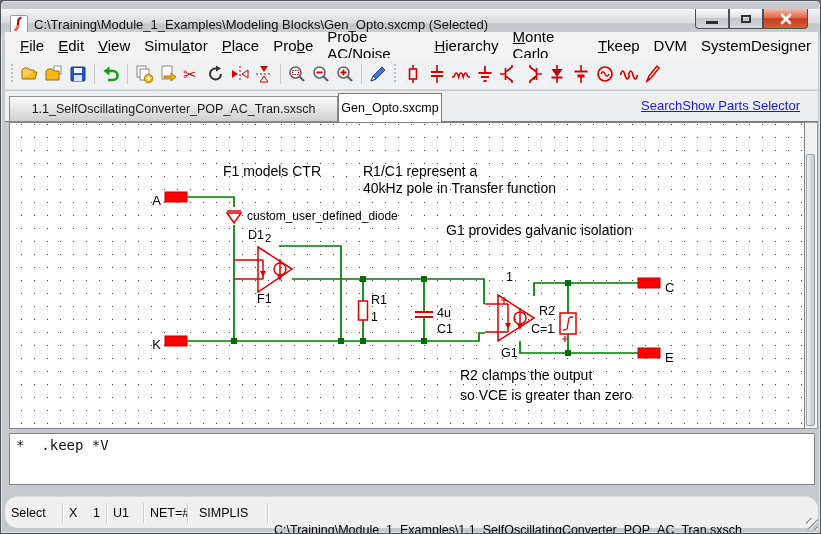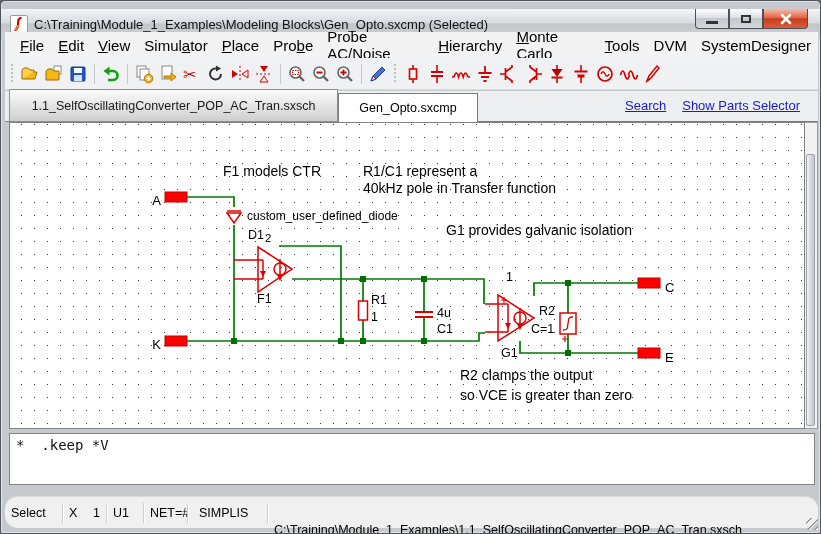--- a/index.html
+++ b/index.html
@@ -34,25 +34,25 @@
     border-bottom:1px solid #dcdcdc;display:flex;align-items:center;padding-left:2px;}
   .grip{width:5px;height:20px;margin:0 3px;
     background:repeating-linear-gradient(#bfbfbf 0 2px,transparent 2px 4px);
     background-size:2px 100%;background-repeat:repeat-y;background-position:1px 0;}
   .tsep{width:1px;height:20px;background:#c9c9c9;margin:0 4px;}
   .tbtn{width:24px;height:24px;display:flex;align-items:center;justify-content:center;border:1px solid transparent;}
   
   .tabbar{position:absolute;left:4px;top:90px;width:813px;height:31px;background:#eceef0;}
   .tabline{position:absolute;left:0;bottom:0;width:100%;height:1px;background:#7b7b7b;}
   .tab{position:absolute;bottom:0;font-size:12.5px;display:flex;align-items:center;justify-content:center;}
-  .tab.inactive{left:4px;width:329px;height:33px;color:#1a1a1a;
+  .tab.inactive{left:4px;width:329px;height:26px;color:#1a1a1a;
     background:linear-gradient(#fbfbfb,#e3e3e3 55%,#cfcfcf);border:1px solid #8d8d8d;}
-  .tab.active{left:333px;width:140px;height:29px;background:#fff;border:1px solid #7b7b7b;
+  .tab.active{left:333px;width:104px;height:29px;background:#fff;border:1px solid #7b7b7b;
     border-bottom:none;z-index:2;}
-  .tablinks{position:absolute;right:18px;top:7px;display:flex;gap:16px;font-size:13px;}
+  .tablinks{position:absolute;right:18px;top:7px;display:flex;font-size:13px;}
   .tablinks a{color:#1a1acd;text-decoration:underline;cursor:pointer;}
   
   .schem{position:absolute;left:8px;top:121px;width:796px;height:307px;background:#fff;
     border:1px solid #828282;
     background-image:radial-gradient(circle,rgba(45,45,45,.95) .7px,transparent 1px);
     background-size:13px 13px;background-position:5px 8px;}
   .schem svg{position:absolute;left:-9px;top:-122px;}
   .vscroll{position:absolute;left:804px;top:121px;width:13px;height:307px;background:#f2f2f2;
     border:1px solid #9a9ea3;border-left:none;}
   .vthumb{position:absolute;left:1px;top:31px;width:9px;height:272px;border:1px solid #9aa0a6;
@@ -107,21 +107,21 @@
   <div class="menubar">
     <span class="menu-item"><span></span><span class="u">F</span><span>ile</span></span>
     <span class="menu-item"><span></span><span class="u">E</span><span>dit</span></span>
     <span class="menu-item"><span></span><span class="u">V</span><span>iew</span></span>
     <span class="menu-item"><span>Simul</span><span class="u">a</span><span>tor</span></span>
     <span class="menu-item"><span></span><span class="u">P</span><span>lace</span></span>
     <span class="menu-item"><span>Pro</span><span class="u">b</span><span>e</span></span>
     <span class="menu-item"><span>Probe </span><span class="u">A</span><span>C/Noise</span></span>
     <span class="menu-item"><span></span><span class="u">H</span><span>ierarchy</span></span>
     <span class="menu-item"><span></span><span class="u">M</span><span>onte Carlo</span></span>
-    <span class="menu-item"><span></span><span class="u">T</span><span>ools</span></span>
+    <span class="menu-item"><span></span><span class="u">T</span><span>keep</span></span>
     <span class="menu-item"><span>DVM</span><span class="u"></span><span></span></span>
     <span class="menu-item"><span>SystemDesigner</span><span class="u"></span><span></span></span>
   </div>
 
   <div class="toolbar">
     <div class="grip"></div>
     <div class="tbtn">
       <svg width="20" height="20">
           <path d="M2 15 L4 8 H17 L15 15 Z" fill="#f7b717" stroke="#9c6f00"></path>
           <path d="M2 15 V6 L4 4 H8 L10 6 H14 V8" fill="#fccf4d" stroke="#9c6f00"></path>

